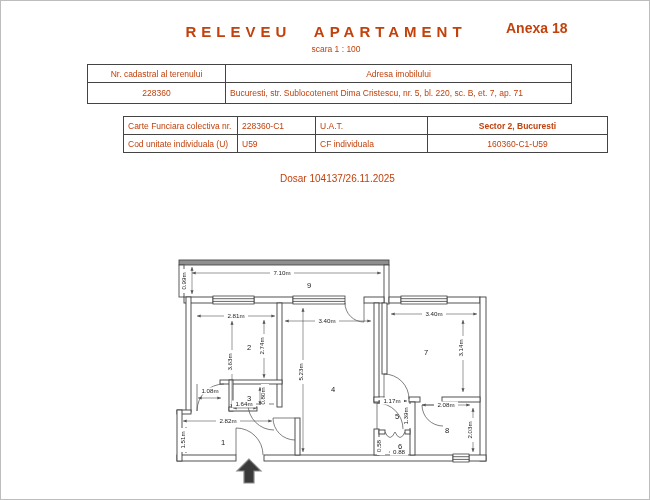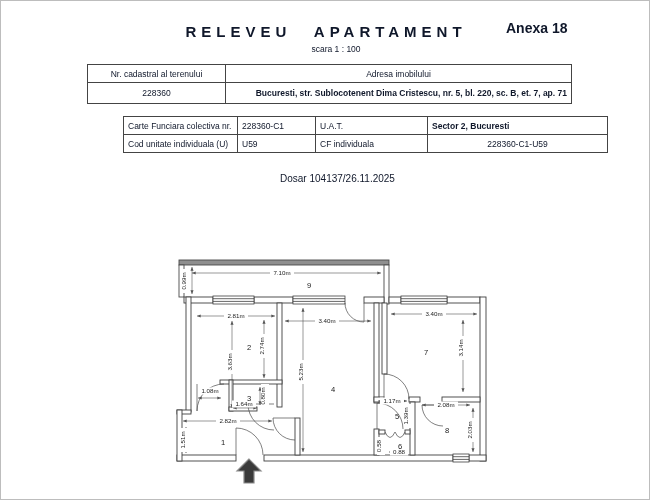--- a/index.html
+++ b/index.html
@@ -1,33 +1,33 @@
 <!DOCTYPE html>
 <html><head>
 <meta charset="utf-8">
 <style>
   html,body{margin:0;padding:0;background:#e8e8e8;}
   .page{position:relative;width:650px;height:500px;background:#ffffff;
         border:1px solid #bdbdbd;box-sizing:border-box;overflow:hidden;
-        font-family:"Liberation Sans",sans-serif;color:#0f172a;}
+        font-family:"Liberation Sans",sans-serif;color:#c2410c;}
   .title{position:absolute;top:22px;left:0;width:650px;text-align:center;
          font-size:15px;font-weight:bold;letter-spacing:5px;word-spacing:14px;}
   .annex{position:absolute;top:19px;left:505px;font-size:14px;font-weight:bold;}
   .scale{position:absolute;top:43px;left:10px;width:650px;text-align:center;font-size:8.5px;}
   .dosar{position:absolute;top:172px;left:279px;font-size:10px;}
   table{border-collapse:collapse;table-layout:fixed;padding-left:41px;}
   td{border:1px solid #444;font-size:8.5px;padding:0 4px;overflow:hidden;white-space:nowrap;}
   .t1{position:absolute;left:86px;top:63px;width:484px;}
   .t1 .h td{height:17px;text-align:center;}
   .t1 .d td{height:20px;}
   .t1 .d .c0{text-align:center;}
-  .t1 .d .c1{font-weight:bold;text-align:right;}
+  .t1 .d .c1{font-weight:normal;text-align:left;}
   .t2{position:absolute;left:86px;top:115px;width:484px;margin-left:36px;}
   .t2 td{height:17px;}
-  .t2 .b{font-weight:bold;}
+  .t2 .b{font-weight:bold;text-align:center;}
   .t2 .ctr{text-align:center;}
   svg text{font-family:"Liberation Sans",sans-serif;}
   .dimtxt{font-size:6.2px;fill:#222;}
   .roomtxt{font-size:7.6px;fill:#1a1a1a;}
 </style>
 </head>
 <body>
 
 <div class="page">
 
@@ -63,21 +63,21 @@
         <tr>
       <td>Carte Funciara colectiva nr.</td>
       <td>228360-C1</td>
       <td>U.A.T.</td>
       <td class="b">Sector 2, Bucuresti</td>
     </tr>
     <tr>
       <td>Cod unitate individuala (U)</td>
       <td>U59</td>
       <td>CF individuala</td>
-      <td class="ctr">228360-C1-U59</td>
+      <td class="ctr">160360-C1-U59</td>
     </tr>
   </tbody>
     </table>
 
   <div class="dosar">Dosar 104137/26.11.2025</div>
 
   <svg width="650" height="500" viewBox="0 0 650 500" style="position:absolute;left:0;top:0;">
     <defs>
       <marker id="arw" viewBox="0 0 8 8" refX="7" refY="4" markerWidth="7" markerHeight="7" orient="auto-start-reverse" markerUnits="strokeWidth">
         <path d="M0,1 L7,4 L0,7 z" fill="#555"></path>

